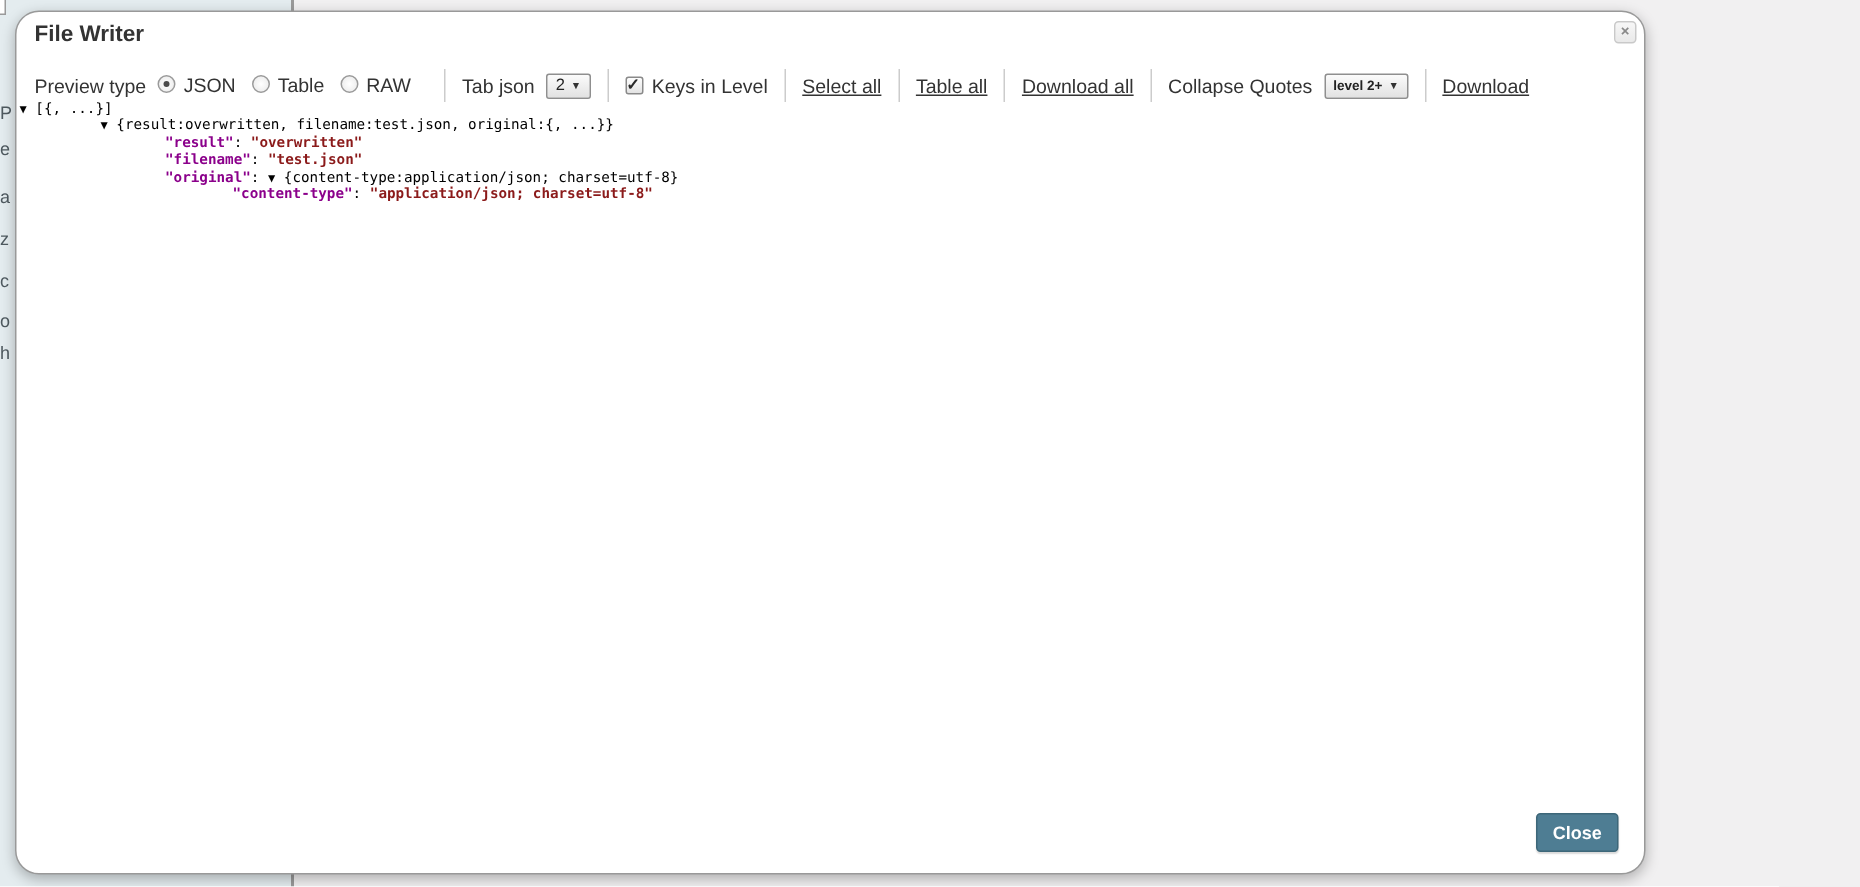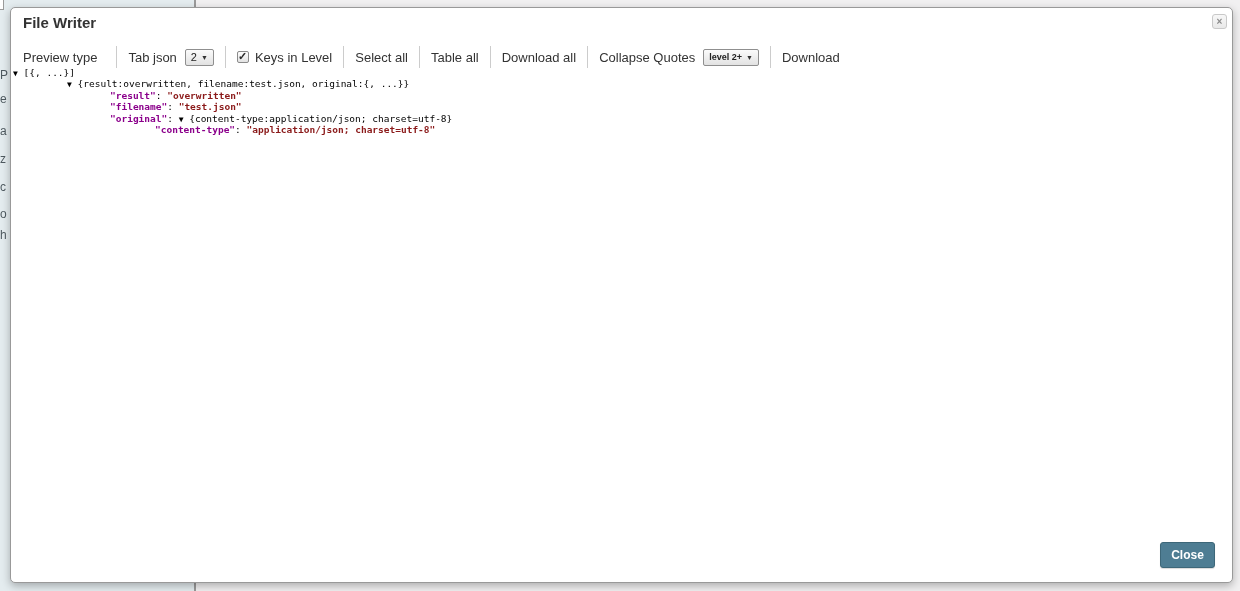--- a/index.html
+++ b/index.html
@@ -30,24 +30,24 @@
     background: #fff;
   }
   .edge-fragment {
     position: absolute; left: 0; width: 9px; overflow: hidden;
     color: #4f5a60; font-size: 12px; line-height: 14px;
     font-family: "Liberation Sans", sans-serif;
   }
 
   
   .modal {
-    position: absolute; left: 10px; top: 7px; width: 1223px; height: 576px;
+    position: absolute; left: 10px; top: 7px; width: 1087px; height: 576px;
     background: #ffffff;
     border: 1px solid #999999;
-    border-radius: 5px;
+    border-radius: 16px;
     box-shadow: 0 3px 9px rgba(0,0,0,0.28);
   }
   .modal-title {
     position: absolute; left: 12px; top: 6px;
     font-size: 15px; font-weight: bold; color: #333333;
   }
   .modal-x {
     position: absolute; top: 6px; right: 5px;
     width: 15px; height: 15px;
     border: 1px solid #c9c9c9; border-radius: 3px;
@@ -57,21 +57,21 @@
     cursor: pointer; line-height: 1;
   }
 
   
   .toolbar {
     position: absolute; left: 12px; top: 37px; right: 12px; height: 24px;
     display: flex; align-items: center;
     font-size: 13px; color: #333333; white-space: nowrap; text-align: center;
   }
   .tb-label { margin-right: 8px; }
-  .tb-action { cursor: pointer; }
+  .tb-action { cursor: pointer; text-decoration: underline; }
   .sep { width: 1px; height: 22px; background: #cccccc; margin: 0 11px; flex: none; }
 
   .radio-item { display: inline-flex; align-items: center; margin-right: 11px; cursor: pointer; }
   .radio-circle {
     width: 12px; height: 12px; border-radius: 50%;
     border: 1px solid #9a9a9a; background: radial-gradient(#ffffff, #e8e8e8);
     margin-right: 5px; position: relative; flex: none;
   }
   .radio-circle.checked::after {
     content: ""; position: absolute; left: 3px; top: 3px;
@@ -145,20 +145,30 @@
 </div>
 
 <div class="modal">
 
   <div class="modal-title">File Writer</div>
 
   <div class="modal-x">×</div>
 
   <div class="toolbar">
     <span class="tb-label">Preview type</span>
+    <span id="preview-options"><span class="radio-item">
+          <span class="radio-circle checked"></span>
+          <span>JSON</span>
+        </span><span class="radio-item">
+          <span class="radio-circle"></span>
+          <span>Table</span>
+        </span><span class="radio-item">
+          <span class="radio-circle"></span>
+          <span>RAW</span>
+        </span></span>
     <span class="sep"></span>
 
     <span class="tb-label">Tab json</span>
     <span class="select">
       <span>2</span>
       <span class="caret">▼</span>
     </span>
     <span class="sep"></span>
 
     <span class="chk-wrap">

